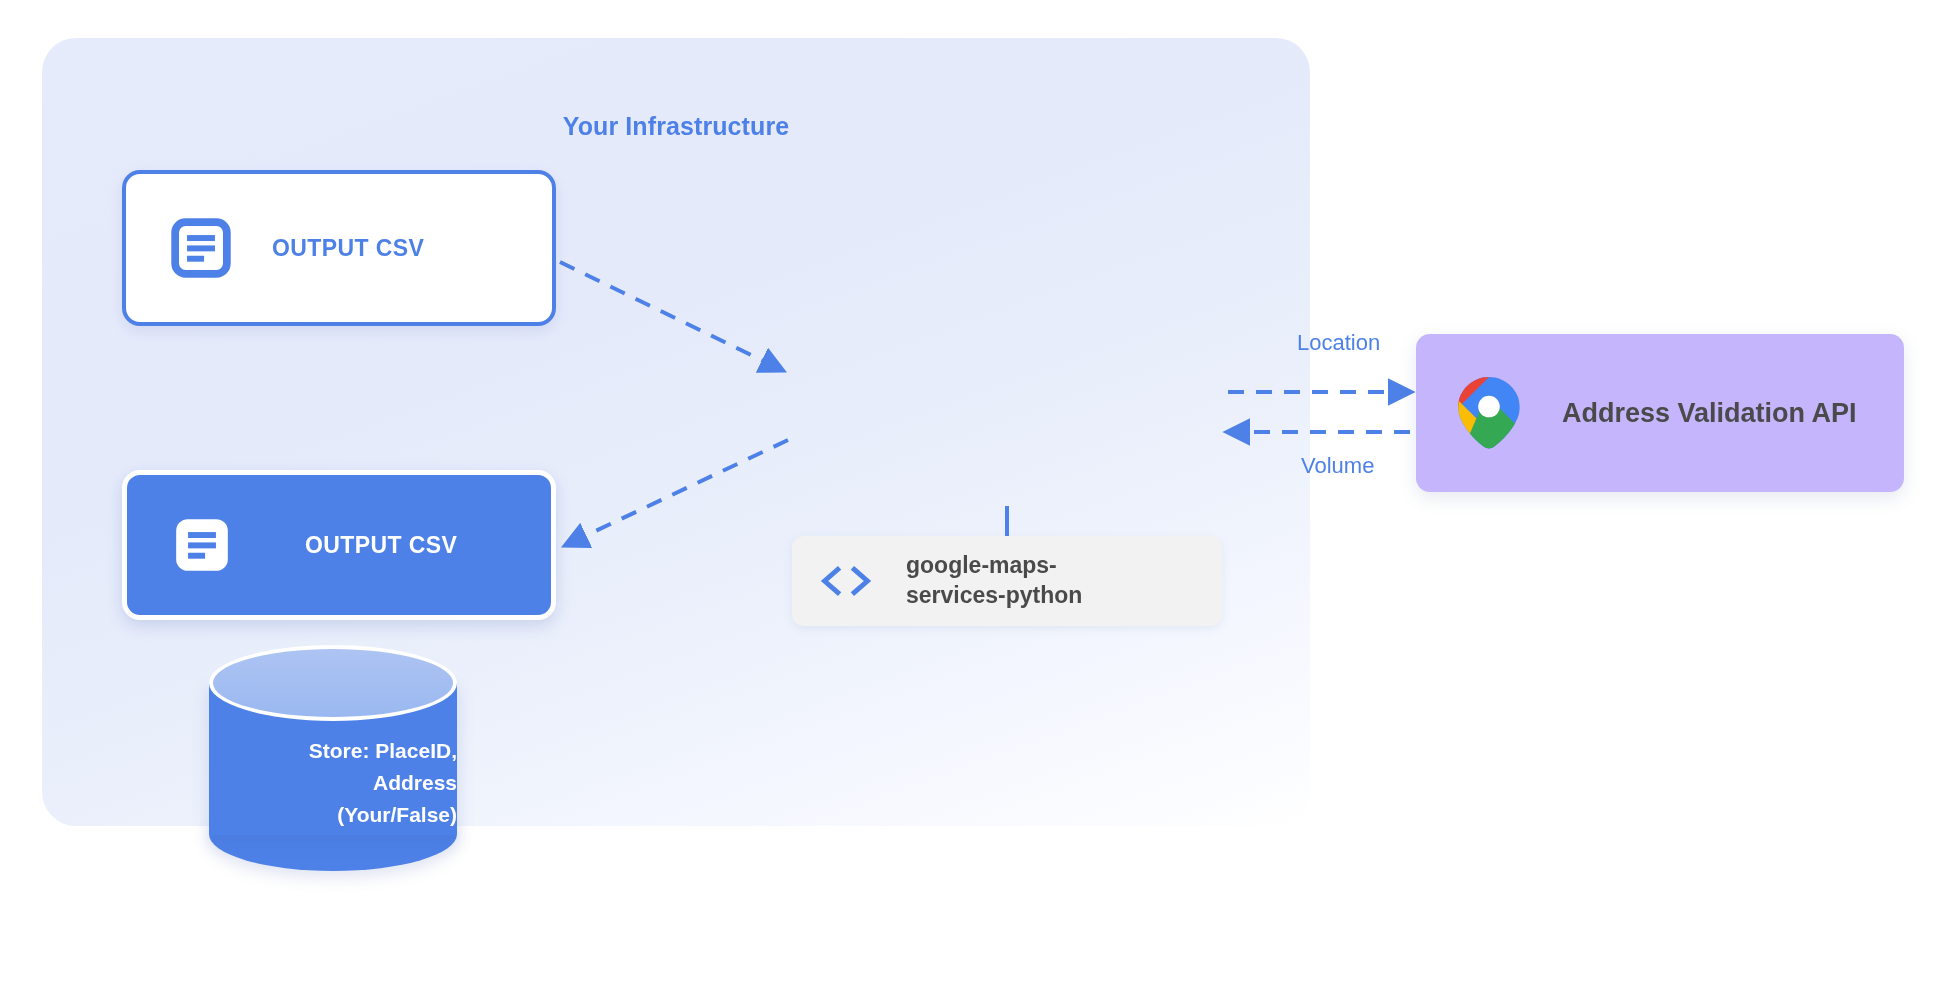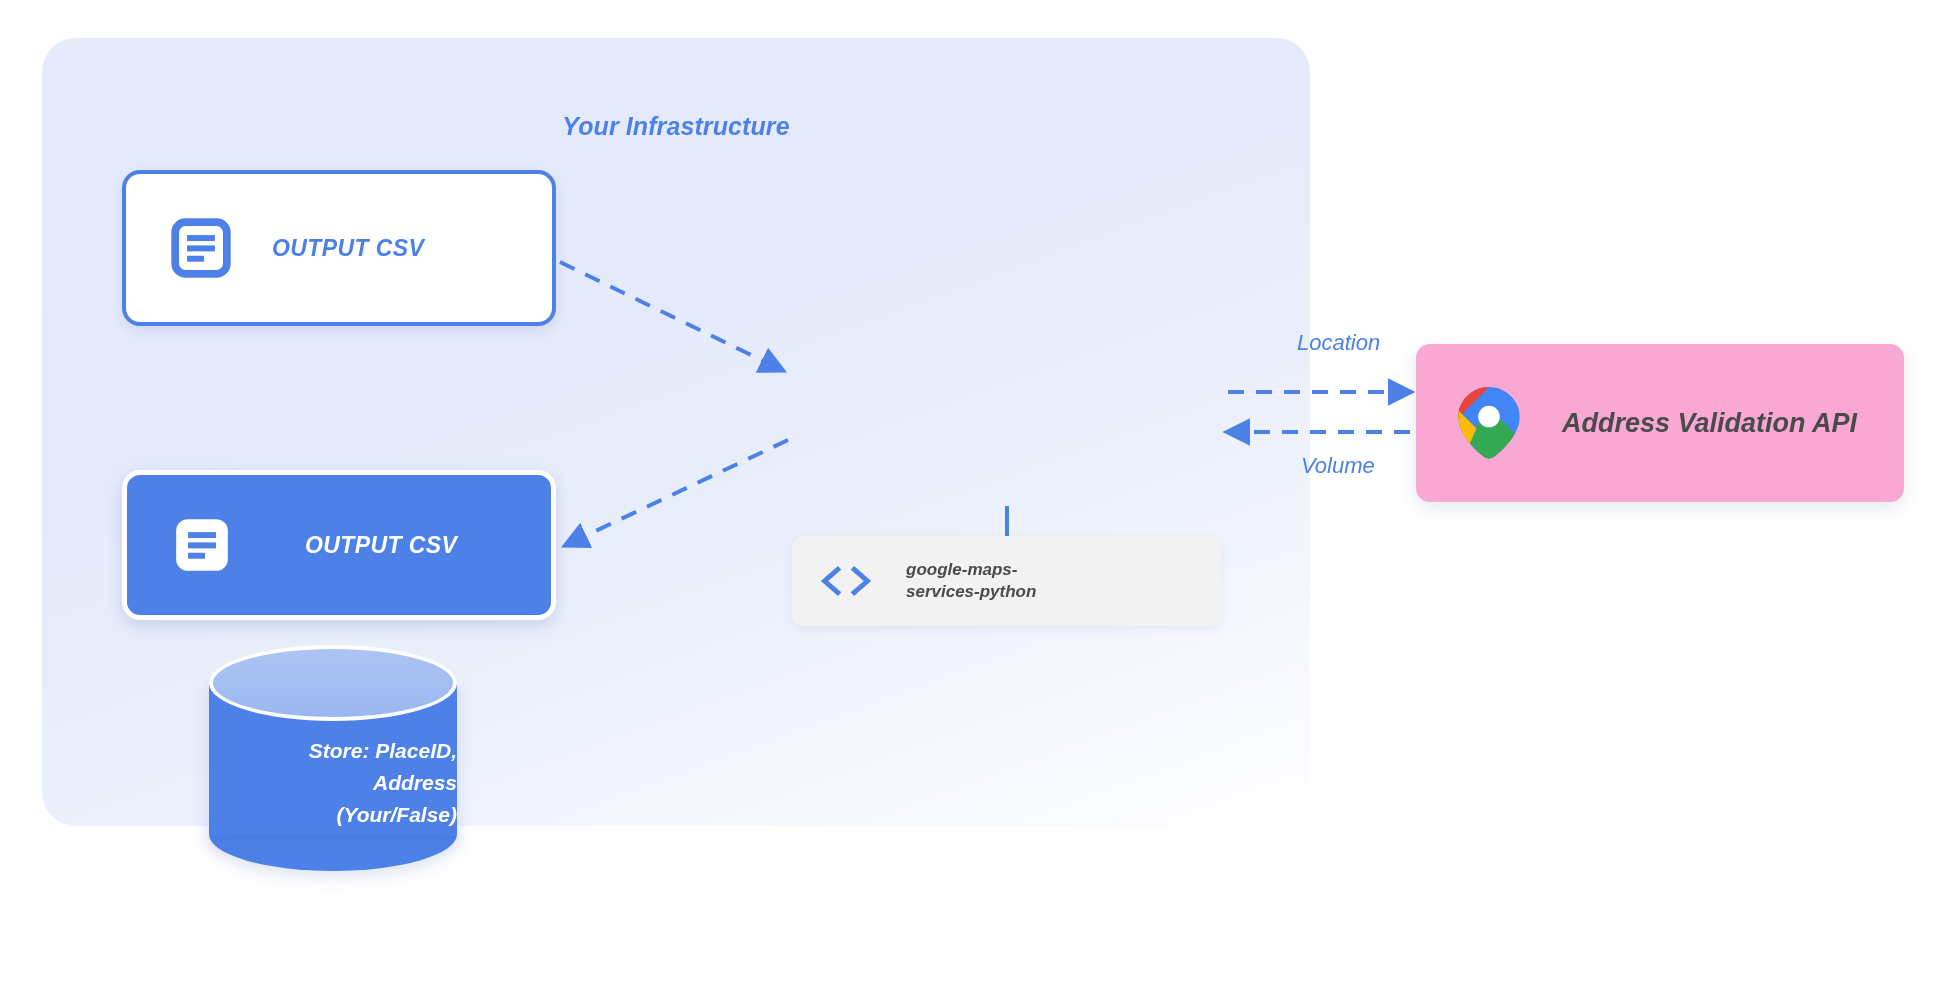--- a/index.html
+++ b/index.html
@@ -11,21 +11,20 @@
   body {
     font-family: "Liberation Sans", sans-serif;
     -webkit-font-smoothing: antialiased;
   }
   #canvas {
     position: relative;
     width: 1954px;
     height: 954px;
     background: #ffffff;
     overflow: hidden;
-    font-style: italic;
   }
 
   
   #infra-panel {
     position: absolute;
     left: 42px;
     top: 38px;
     width: 1268px;
     height: 788px;
     border-radius: 34px;
@@ -142,35 +141,35 @@
     width: 430px;
     height: 90px;
     background: #f1f2f1;
     border-radius: 12px;
     display: flex;
     align-items: center;
     padding-left: 26px;
     box-shadow: 0 3px 10px rgba(80,100,150,.09);
   }
   #library-box .lib-text {
-    font-size: 17px;
+    font-size: 23px;
     font-weight: bold;
     color: #4a4a4a;
     line-height: 1.3;
     margin-left: 32px;
   }
   .code-icon { width: 56px; height: 40px; flex: 0 0 auto; }
 
   
   #api-card {
     left: 1416px;
-    top: 344px;
+    top: 334px;
     width: 488px;
     height: 158px;
-    background: #f9a8d4;
+    background: #c4b5fd;
     border-radius: 14px;
     display: flex;
     align-items: center;
     padding-left: 42px;
     box-shadow: 0 6px 18px rgba(80,100,150,.14);
   }
   #api-card .lbl {
     font-size: 27px;
     font-weight: bold;
     color: #4a4a4a;

